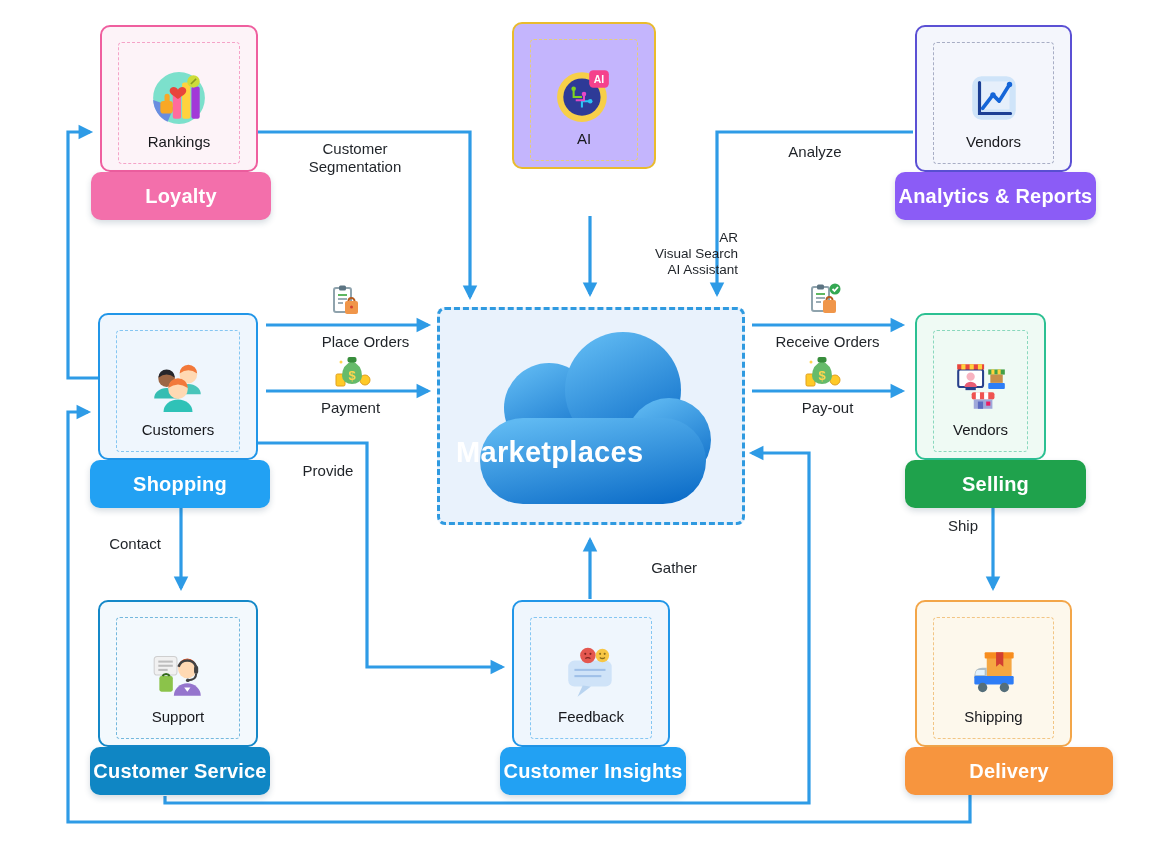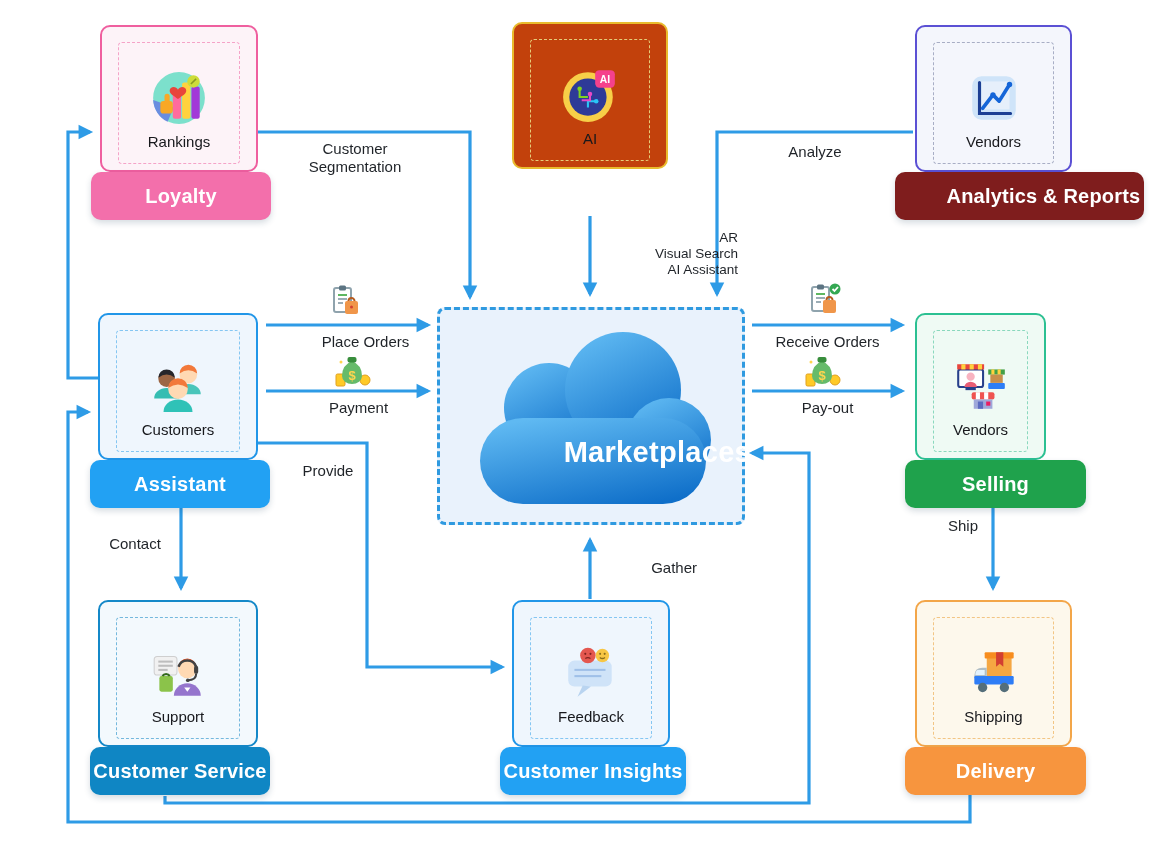--- a/index.html
+++ b/index.html
@@ -10,46 +10,46 @@
   
   .card{position:absolute;height:147px;border:2.5px solid;border-radius:10px;z-index:2;box-sizing:border-box;}
   .dash{position:absolute;left:16px;right:16px;top:15px;bottom:6px;border:1.6px dashed;border-radius:4px;}
   .icon-wrap{position:absolute;top:42px;left:50%;transform:translateX(-50%);width:58px;height:58px;}
   .item{position:absolute;top:106px;left:0;width:100%;text-align:center;font-size:15px;font-weight:400;color:#17181c;}
   .banner{position:absolute;top:145px;height:48px;border-radius:10px;color:#fff;font-weight:700;font-size:20px;
           display:flex;align-items:center;justify-content:center;box-shadow:0 3px 6px rgba(30,60,90,.18);letter-spacing:.2px;}
   .c-loyalty{left:100px;top:25px;width:158px;border-color:#ef5f9f;background:#fdf3f8;}
   .c-loyalty .dash{border-color:#f5a3c8;}
   .c-loyalty .banner{left:-11px;width:180px;background:#f36fab;}
-  .c-ai{left:512px;top:22px;width:156px;border-color:#e9bb2d;background:#c2410c;padding-left:24px;}
+  .c-ai{left:512px;top:22px;width:144px;border-color:#e9bb2d;background:#c4b5fd;padding-left:24px;}
   .c-ai .dash{border-color:#e5cd7a;}
   .c-ai .banner{left:-13px;width:182px;background:#f6b51e;}
   .c-analytics{left:915px;top:25px;width:157px;border-color:#5b50d4;background:#f4f6fc;}
   .c-analytics .dash{border-color:#a8aec5;}
-  .c-analytics .banner{left:-22px;width:201px;background:#7f1d1d;padding-left:48px;}
+  .c-analytics .banner{left:-22px;width:201px;background:#8b5cf6;}
   .c-shopping{left:98px;top:313px;width:160px;border-color:#2196e8;background:#eff6fd;}
   .c-shopping .dash{border-color:#85c6f2;}
   .c-shopping .banner{left:-10px;width:180px;background:#22a1f3;}
   .c-selling{left:915px;top:313px;width:131px;border-color:#2cc092;background:#effaf4;}
   .c-selling .dash{border-color:#8ad8bd;}
   .c-selling .banner{left:-12px;width:181px;background:#1fa24c;}
   .c-service{left:98px;top:600px;width:160px;border-color:#1488c8;background:#f3f9fd;}
   .c-service .dash{border-color:#74b8dd;}
   .c-service .banner{left:-10px;width:180px;background:#0f86c4;}
   .c-insights{left:512px;top:600px;width:158px;border-color:#2196e8;background:#eff6fd;}
   .c-insights .dash{border-color:#85c6f2;}
   .c-insights .banner{left:-14px;width:186px;background:#22a1f3;}
   .c-delivery{left:915px;top:600px;width:157px;border-color:#f3a649;background:#fdf8ec;}
   .c-delivery .dash{border-color:#f2c584;}
-  .c-delivery .banner{left:-12px;width:181px;background:#f7953e;}
+  .c-delivery .banner{left:-12px;width:208px;background:#f7953e;}
   
   .mkp{position:absolute;left:437px;top:307px;width:308px;height:218px;border:3px dashed #2f9ae0;border-radius:8px;
        background:#e9f2fc;z-index:2;box-sizing:border-box;}
   .mkp svg{position:absolute;left:12px;top:18px;}
-  .mkp .cloud-label{position:absolute;left:9px;top:126px;width:100%;text-align:right;color:#fff;
+  .mkp .cloud-label{position:absolute;left:16px;top:126px;width:100%;text-align:left;color:#fff;
        font-size:29px;font-weight:700;letter-spacing:.3px;}
   
   .elabel{position:absolute;z-index:3;font-size:15px;font-weight:500;color:#1f2328;text-align:center;line-height:18px;}
   .elabel.left{text-align:right;margin-left:15px;}
   .ficon{position:absolute;z-index:3;}
 </style>
 </head>
 <body>
 
 <div id="canvas">
@@ -162,21 +162,21 @@
         <path d="M9 20 a8 8 0 0 1 16 0 q-8 -6 -16 0 z" fill="#26262b"></path>
         <path d="M26 36 a12 10 0 0 1 24 0 z" fill="#49c5ba"></path>
         <circle cx="38" cy="17" r="8.5" fill="#ffd9b3"></circle>
         <path d="M29.5 16 a8.5 8.5 0 0 1 17 0 q-8.5 -6.5 -17 0 z" fill="#f2793b"></path>
         <path d="M14 53 a14 12 0 0 1 28 0 z" fill="#2fc2b7"></path>
         <circle cx="28" cy="31" r="9.5" fill="#ffd9b3"></circle>
         <path d="M18.5 30 a9.5 9.5 0 0 1 19 0 q-9.5 -7 -19 0 z" fill="#f2793b"></path>
       </svg>
     </div>
     <div class="item">Customers</div>
-    <div class="banner">Assistant</div>
+    <div class="banner">Shopping</div>
   </div>
 
   <div class="card c-selling">
     <div class="dash"></div>
     <div class="icon-wrap">
       <svg viewBox="0 0 56 56" width="58" height="58">
         <rect x="6" y="12" width="24" height="17" rx="2" fill="#ffffff" stroke="#27408b" stroke-width="2"></rect>
         <rect x="5" y="7" width="26" height="5" fill="#e8453c"></rect>
         <rect x="9" y="7" width="4" height="5" fill="#ffd23e"></rect>
         <rect x="17" y="7" width="4" height="5" fill="#ffd23e"></rect>
@@ -312,21 +312,21 @@
   </div>
 
   <div class="elabel" style="left:285px;top:140px;width:140px">Customer Segmentation</div>
   <div class="elabel" style="left:775px;top:143px;width:80px">Analyze</div>
   <div class="elabel left" style="left:603px;top:230px;width:120px;font-size:13.5px;line-height:16px">
     <div>AR</div>
     <div>Visual Search</div>
     <div>AI Assistant</div>
   </div>
   <div class="elabel" style="left:298px;top:333px;width:135px">Place Orders</div>
-  <div class="elabel" style="left:291px;top:399px;width:135px">Payment</div>
+  <div class="elabel" style="left:283px;top:399px;width:135px">Payment</div>
   <div class="elabel" style="left:760px;top:333px;width:135px">Receive Orders</div>
   <div class="elabel" style="left:760px;top:399px;width:135px">Pay-out</div>
   <div class="elabel" style="left:288px;top:462px;width:80px">Provide</div>
   <div class="elabel" style="left:95px;top:535px;width:80px">Contact</div>
   <div class="elabel left" style="left:602px;top:559px;width:80px">Gather</div>
   <div class="elabel" style="left:933px;top:517px;width:60px">Ship</div>
 
 </div>
 
 </body></html>

